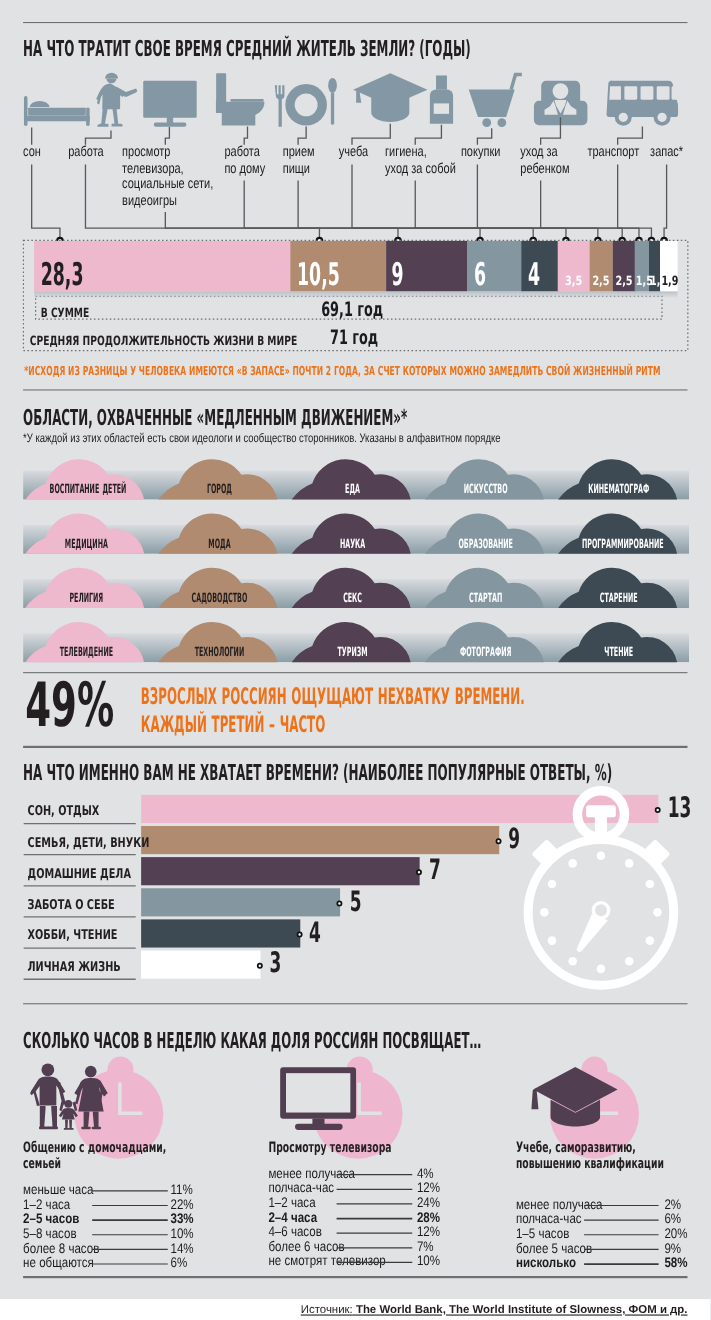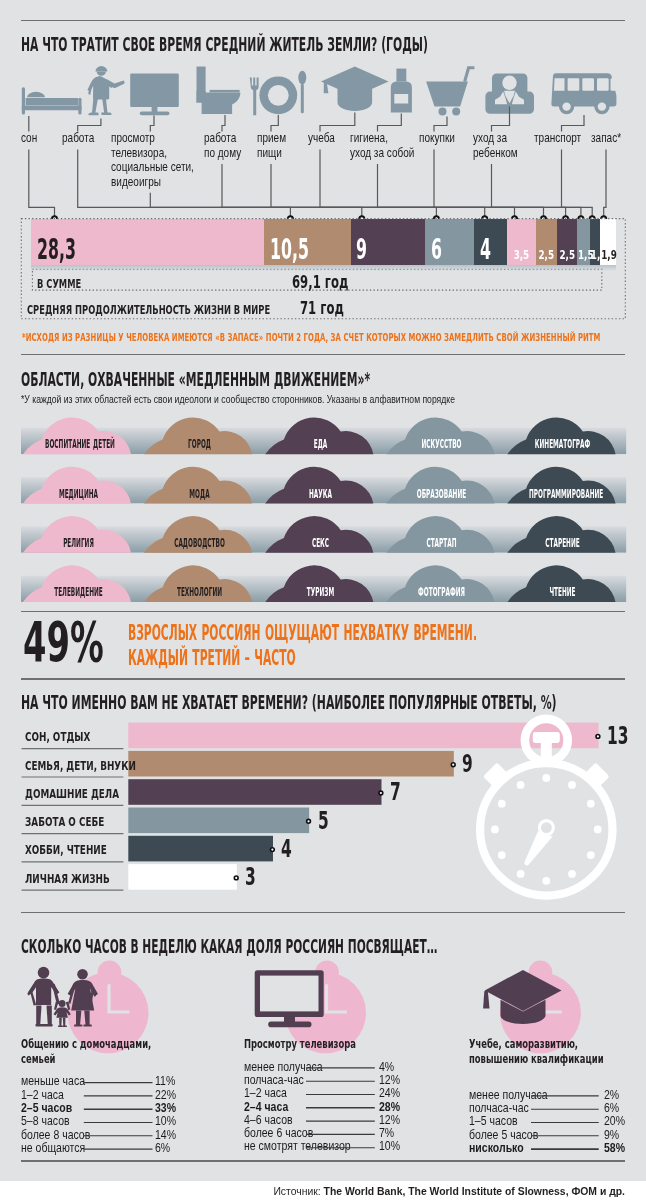--- a/index.html
+++ b/index.html
@@ -1,19 +1,19 @@
 <!DOCTYPE html>
 <html><head>
 <meta charset="utf-8">
 <style>
 html,body{margin:0;padding:0;}
 body{width:646px;height:1200px;background:#e0e2e4;position:relative;overflow:hidden;
  font-family:"Liberation Sans",sans-serif;color:#1c1c1c;-webkit-font-smoothing:antialiased;}
 .page{position:absolute;left:0;top:0;width:646px;height:1052px;}
-.abs{position:absolute;}
+.abs{position:absolute;text-decoration:underline;}
 .hr{position:absolute;background:#6f7072;height:1.5px;}
 .ttl{position:absolute;display:block;white-space:nowrap;transform-origin:left top;
  font-family:"DejaVu Sans",sans-serif;font-stretch:condensed;font-weight:bold;color:#231f20;}
 .lt{position:absolute;display:block;white-space:nowrap;transform-origin:left top;
  font-family:"Liberation Sans",sans-serif;font-size:13px;transform:scaleX(.77);line-height:14px;}
 .num{position:absolute;display:block;white-space:nowrap;transform-origin:left top;
  font-family:"DejaVu Sans",sans-serif;font-stretch:condensed;font-weight:bold;}
 svg{display:block;overflow:visible;position:absolute;}
 </style>
 </head>

